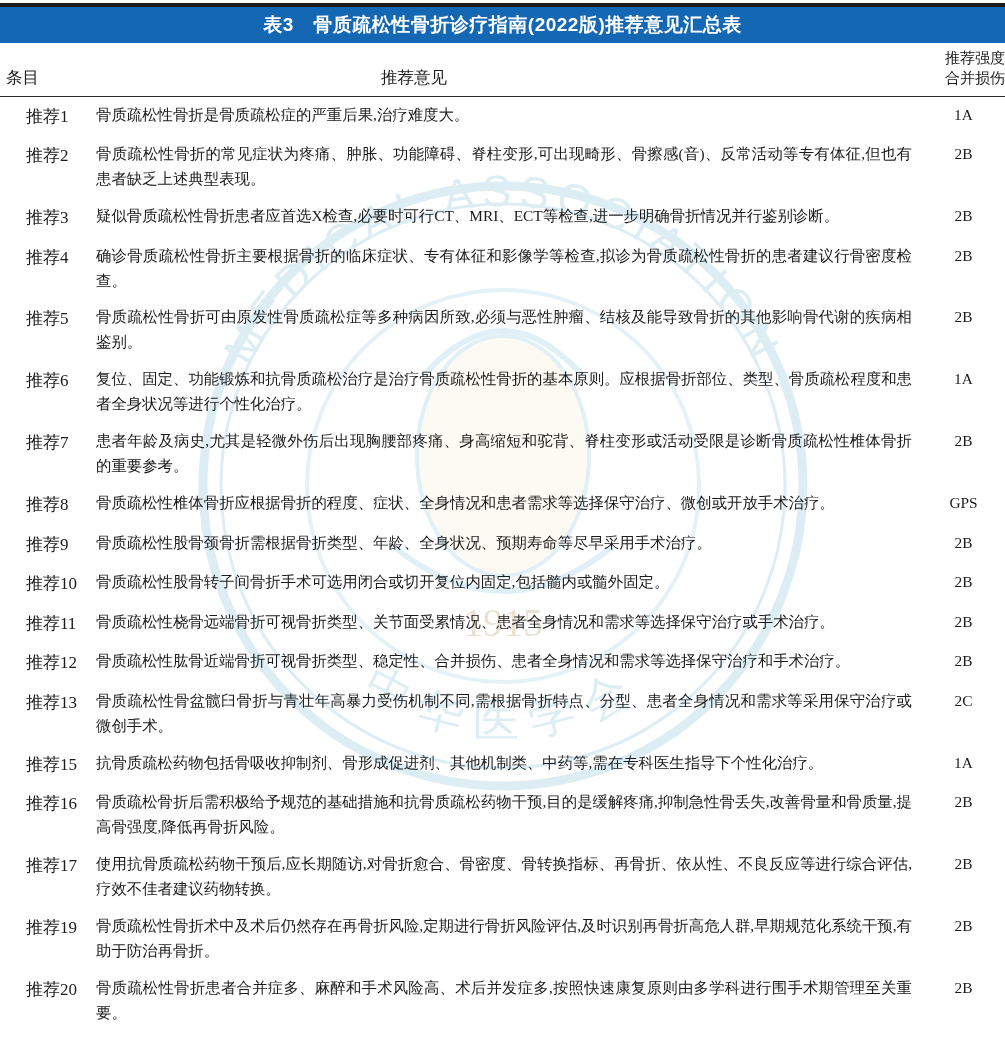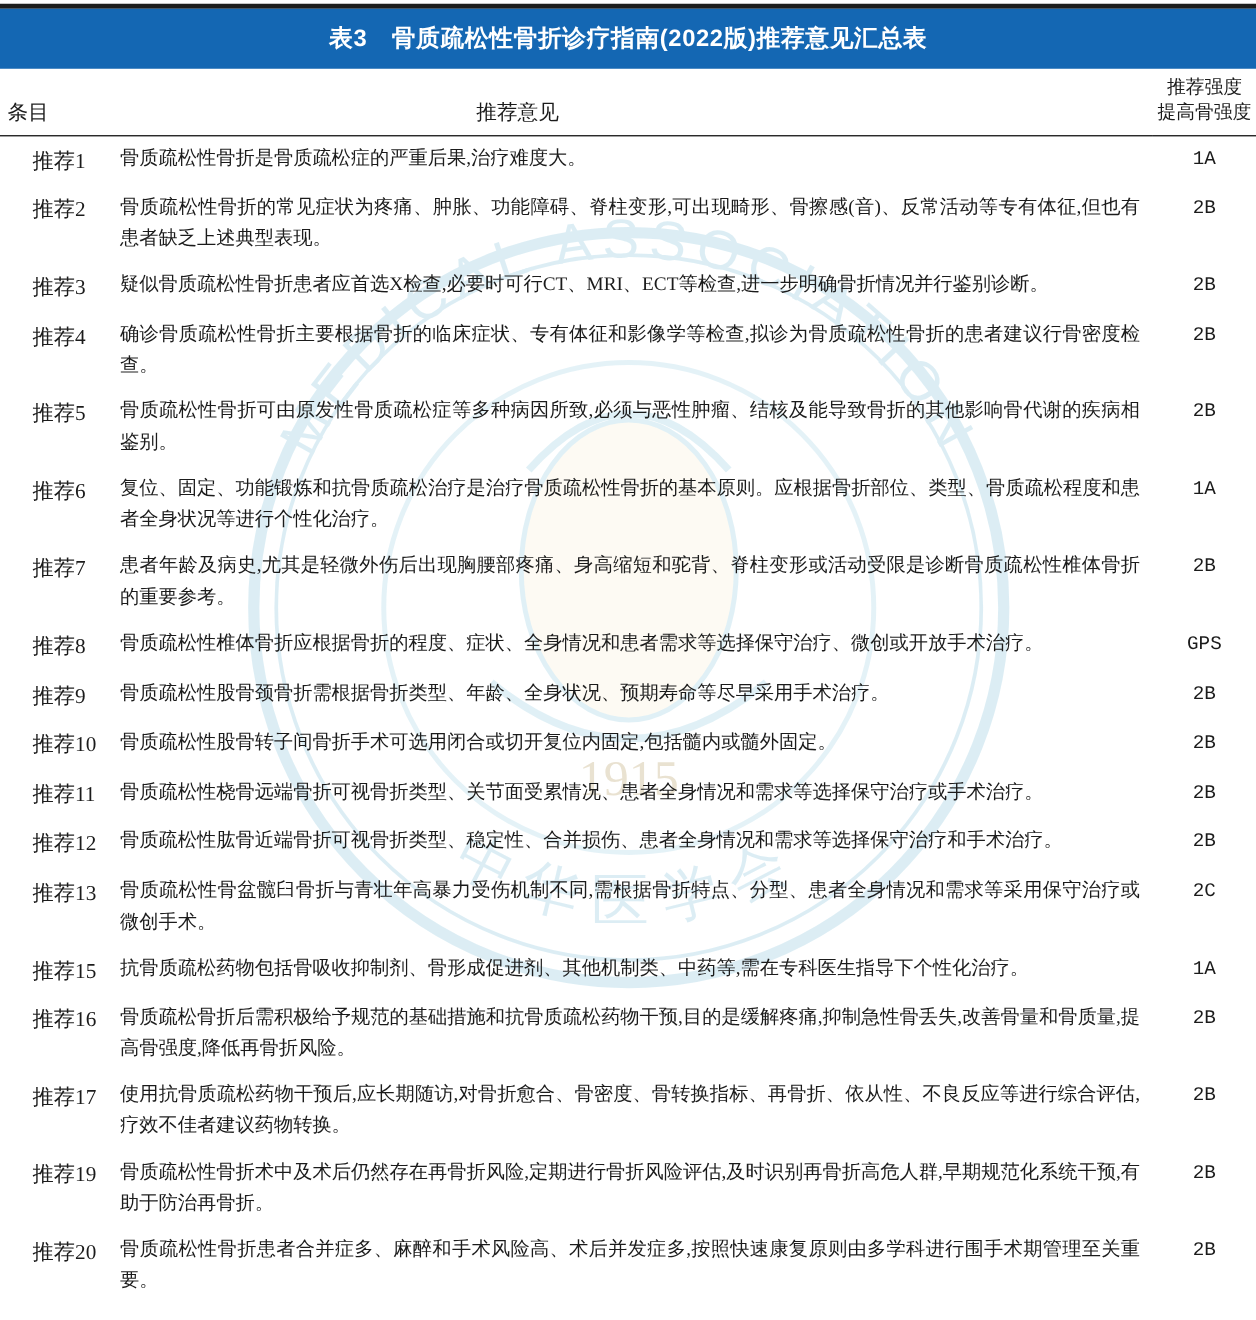--- a/index.html
+++ b/index.html
@@ -41,21 +41,21 @@
 
   .top-rule {
     height: 4px;
     background: #1d1d1d;
     margin: 3px 0 0 0;
   }
 
   
   .title-bar {
     background: #1467b3;
-    height: 48px;
+    height: 36px;
     display: flex;
     align-items: center;
     justify-content: center;
     margin-bottom: 0;
   }
   .title-bar .title-text {
     color: #ffffff;
     font-size: 19px;
     font-weight: bold;
     letter-spacing: 0.5px;
@@ -76,21 +76,21 @@
   thead th {
     font-weight: normal;
     font-size: 16.5px;
     vertical-align: bottom;
     padding: 6px 0 7px 0;
     border-bottom: 1.6px solid #2a2a2a;
     line-height: 1.32;
   }
   th.h-item  { text-align: left;  padding-left: 6px; }
   th.h-text  { text-align: center; padding-right: 190px; }
-  th.h-grade { text-align: center; font-size: 15px; }
+  th.h-grade { text-align: right; font-size: 15px; }
   th.h-grade .gl { display: block; white-space: nowrap; }
 
   tbody td {
     vertical-align: top;
     font-size: 15.4px;
     line-height: 1.62;
     padding: 6px 0 6px 0;
   }
   td.item {
     padding-left: 26px;
@@ -99,21 +99,21 @@
   }
   td.text {
     padding-right: 10px;
     text-align: justify;
     text-justify: inter-ideograph;
     margin-top: 44px;
   }
   td.grade {
     text-align: center;
     font-size: 15.4px;
-    font-family: Liberation Mono, monospace;
+    font-family: Liberation Serif, serif;
     white-space: nowrap;
   }
 </style>
 </head>
 <body>
 
 <svg id="watermark" viewBox="0 0 820 820" xmlns="http://www.w3.org/2000/svg">
   <defs>
     <path id="arcTop" d="M 130,410 A 280,280 0 0 1 690,410"></path>
     <path id="arcBottom" d="M 160,410 A 250,250 0 0 0 660,410"></path>
@@ -148,21 +148,21 @@
       <col class="c-item">
         <col class="c-text">
         <col class="c-grade">
     </colgroup>
     <thead>
       <tr>
         <th class="h-item">条目</th>
         <th class="h-text">推荐意见</th>
         <th class="h-grade">
           <span class="gl">推荐强度</span>
-          <span class="gl">提高骨强度</span>
+          <span class="gl">合并损伤</span>
         </th>
       </tr>
     </thead>
     <tbody id="rows-body">
         <tr>
           <td class="item">推荐1</td>
           <td class="text">骨质疏松性骨折是骨质疏松症的严重后果,治疗难度大。</td>
           <td class="grade">1A</td>
         </tr>
         <tr>

